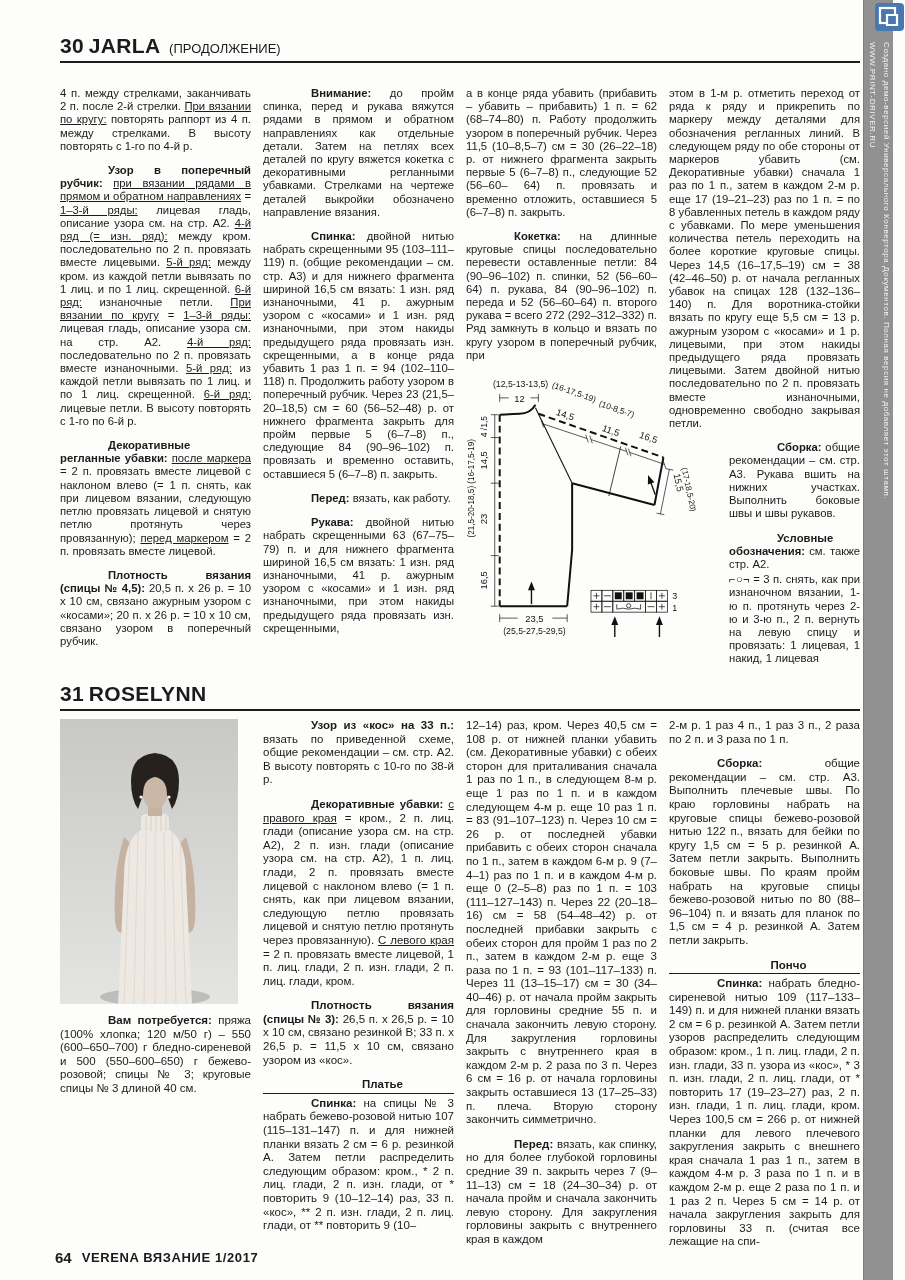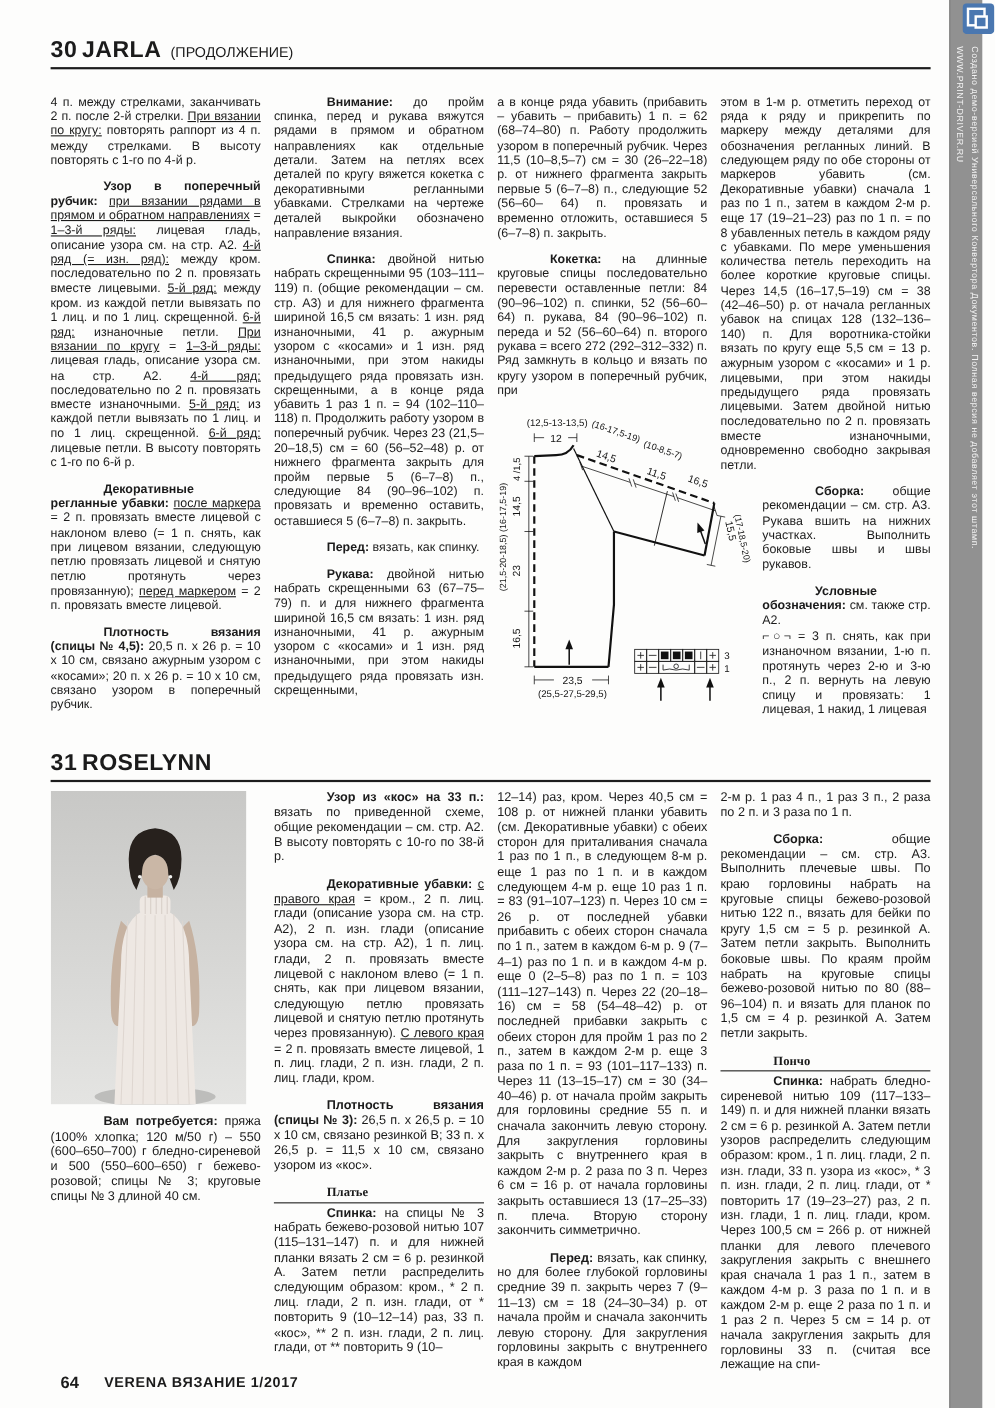--- a/index.html
+++ b/index.html
@@ -1,41 +1,41 @@
 <!DOCTYPE html>
 <html><head>
 <meta charset="utf-8">
 <style>
   html,body{margin:0;padding:0;background:#ffffff;}
   .page{position:relative;width:905px;height:1280px;background:#fdfdfc;overflow:hidden;
         font-family:"Liberation Sans",sans-serif;color:#1b1b1b;}
-  .content{position:absolute;left:46px;top:34px;width:800px;}
+  .content{position:absolute;left:60px;top:34px;width:800px;}
   .sec-head{border-bottom:2.5px solid #1d1d1d;padding-bottom:3px;white-space:nowrap;}
   .sec-num,.sec-title{font-size:21px;font-weight:bold;letter-spacing:.4px;}
   .sec-sub{font-size:13px;margin-left:4px;}
   .cols{display:flex;gap:12px;}
   .cols-top{height:585px;overflow:hidden;margin-top:24px;margin-bottom:10px;}
   .cols-bottom{height:531px;overflow:hidden;margin-top:8px;}
   .sec-head-2{margin-top:0;}
   .col{width:191px;flex:0 0 191px;text-align:justify;}
   .cols-top .col{font-size:11.3px;line-height:13.2px;}
   .cols-bottom .col{font-size:11.5px;line-height:13.6px;}
   .col p{margin:0 0 11px 0;}
   .col p.tight{margin-bottom:2px;}
-  .col p.indent{margin-left:38px;}
+  .col p.indent{margin-left:60px;}
   .col p.h-ruled{border-bottom:1.6px solid #1d1d1d;padding-bottom:1px;margin-bottom:3px;
-                 font-weight:bold;text-align:left;font-family:Liberation Serif, serif;}
+                 font-weight:bold;text-align:center;}
   .b{font-weight:bold;padding-left:48px;}
   .u{text-decoration:underline;}
   .col-rel{position:relative;overflow:visible;}
   .schematic{display:block;margin-top:2px;margin-left:-2px;overflow:visible;}
   .schematic text{font-family:"Liberation Sans",sans-serif;fill:#141414;}
   .photo{width:178px;height:285px;margin-bottom:10px;}
   .photo svg{display:block;}
-  .footer{position:absolute;left:55px;bottom:14px;display:flex;align-items:flex-start;gap:23px;}
+  .footer{position:absolute;left:55px;bottom:14px;display:flex;align-items:center;gap:10px;}
   .pg-num{font-size:15px;font-weight:bold;}
   .pg-mag{font-size:13px;font-weight:bold;letter-spacing:.6px;}
   .watermark-strip{position:absolute;right:12px;top:0;width:30px;height:1280px;background:#919191;
                    border-left:1px solid #7d7d7d;writing-mode:vertical-rl;padding-top:42px;box-sizing:border-box;
                    line-height:14px;}
   .wm-text{display:block;font-size:8px;color:#f3f3f3;letter-spacing:.6px;white-space:nowrap;}
   .wm-icon{position:absolute;top:3px;right:1px;width:29px;height:28px;}
 </style>
 </head>
 <body>
@@ -65,21 +65,21 @@
     <div class="cols cols-top">
       <div class="col">
           <p><span>4 п. между стрелками, заканчивать 2 п. после 2-й стрелки. </span><span class="u">При вязании по кругу:</span><span> повторять раппорт из 4 п. между стрелками. В высоту повторять с 1-го по 4-й р.</span></p>
           <p><span class="b">Узор в поперечный рубчик:</span><span> </span><span class="u">при вязании рядами в прямом и обратном направлениях</span><span> = </span><span class="u">1–3-й ряды:</span><span> лицевая гладь, описание узора см. на стр. А2. </span><span class="u">4-й ряд (= изн. ряд):</span><span> между кром. последовательно по 2 п. провязать вместе лицевыми. </span><span class="u">5-й ряд:</span><span> между кром. из каждой петли вывязать по 1 лиц. и по 1 лиц. скрещенной. </span><span class="u">6-й ряд:</span><span> изнаночные петли. </span><span class="u">При вязании по кругу</span><span> = </span><span class="u">1–3-й ряды:</span><span> лицевая гладь, описание узора см. на стр. А2. </span><span class="u">4-й ряд:</span><span> последовательно по 2 п. провязать вместе изнаночными. </span><span class="u">5-й ряд:</span><span> из каждой петли вывязать по 1 лиц. и по 1 лиц. скрещенной. </span><span class="u">6-й ряд:</span><span> лицевые петли. В высоту повторять с 1-го по 6-й р.</span></p>
           <p><span class="b">Декоративные регланные убавки:</span><span> </span><span class="u">после маркера</span><span> = 2 п. провязать вместе лицевой с наклоном влево (= 1 п. снять, как при лицевом вязании, следующую петлю провязать лицевой и снятую петлю протянуть через провязанную); </span><span class="u">перед маркером</span><span> = 2 п. провязать вместе лицевой.</span></p>
           <p><span class="b">Плотность вязания (спицы № 4,5):</span><span> 20,5 п. х 26 р. = 10 х 10 см, связано ажурным узором с «косами»; 20 п. х 26 р. = 10 х 10 см, связано узором в поперечный рубчик.</span></p>
         </div>
       <div class="col">
           <p><span class="b">Внимание:</span><span> до пройм спинка, перед и рукава вяжутся рядами в прямом и обратном направлениях как отдельные детали. Затем на петлях всех деталей по кругу вяжется кокетка с декоративными регланными убавками. Стрелками на чертеже деталей выкройки обозначено направление вязания.</span></p>
           <p><span class="b">Спинка:</span><span> двойной нитью набрать скрещенными 95 (103–111–119) п. (общие рекомендации – см. стр. А3) и для нижнего фрагмента шириной 16,5 см вязать: 1 изн. ряд изнаночными, 41 р. ажурным узором с «косами» и 1 изн. ряд изнаночными, при этом накиды предыдущего ряда провязать изн. скрещенными, а в конце ряда убавить 1 раз 1 п. = 94 (102–110–118) п. Продолжить работу узором в поперечный рубчик. Через 23 (21,5–20–18,5) см = 60 (56–52–48) р. от нижнего фрагмента закрыть для пройм первые 5 (6–7–8) п., следующие 84 (90–96–102) п. провязать и временно оставить, оставшиеся 5 (6–7–8) п. закрыть.</span></p>
-          <p><span class="b">Перед:</span><span> вязать, как спинку.</span></p>
+          <p><span class="b">Перед:</span><span> вязать, как работу.</span></p>
           <p><span class="b">Рукава:</span><span> двойной нитью набрать скрещенными 63 (67–75–79) п. и для нижнего фрагмента шириной 16,5 см вязать: 1 изн. ряд изнаночными, 41 р. ажурным узором с «косами» и 1 изн. ряд изнаночными, при этом накиды предыдущего ряда провязать изн. скрещенными,</span></p>
         </div>
       <div class="col col-rel">
         <div>
             <p><span>а в конце ряда убавить (прибавить – убавить – прибавить) 1 п. = 62 (68–74–80) п. Работу продолжить узором в поперечный рубчик. Через 11,5 (10–8,5–7) см = 30 (26–22–18) р. от нижнего фрагмента закрыть первые 5 (6–7–8) п., следующие 52 (56–60– 64) п. провязать и временно отложить, оставшиеся 5 (6–7–8) п. закрыть.</span></p>
             <p><span class="b">Кокетка:</span><span> на длинные круговые спицы последовательно перевести оставленные петли: 84 (90–96–102) п. спинки, 52 (56–60–64) п. рукава, 84 (90–96–102) п. переда и 52 (56–60–64) п. второго рукава = всего 272 (292–312–332) п. Ряд замкнуть в кольцо и вязать по кругу узором в поперечный рубчик, при</span></p>
           </div>
 
         <svg class="schematic" width="250" height="268" viewBox="456 382 252 270">
           <g stroke="#111" fill="none">

